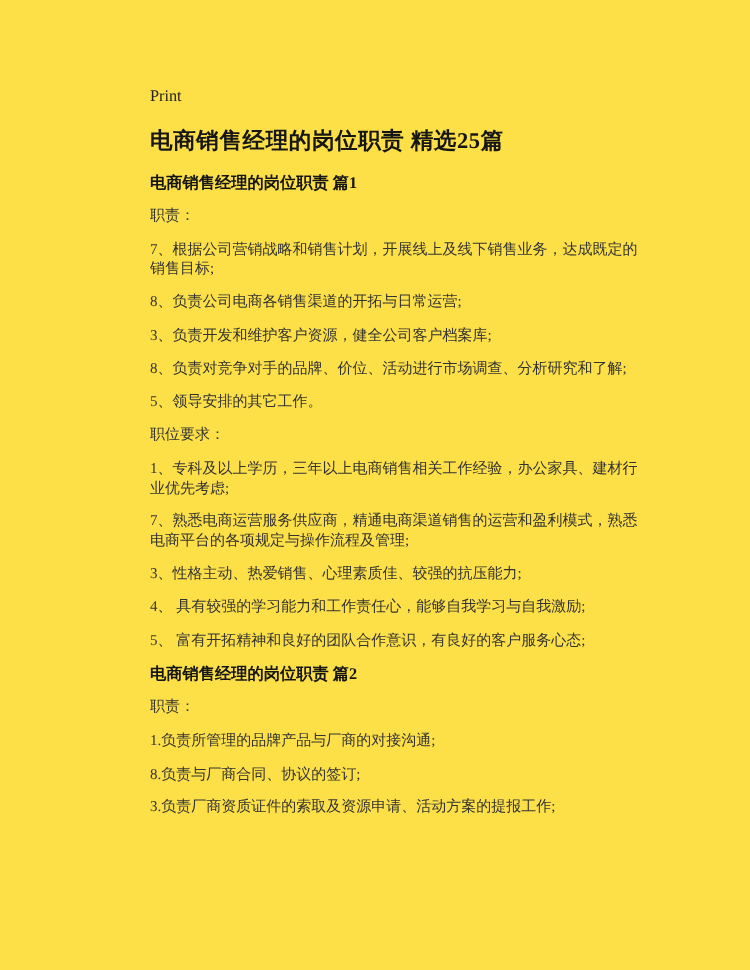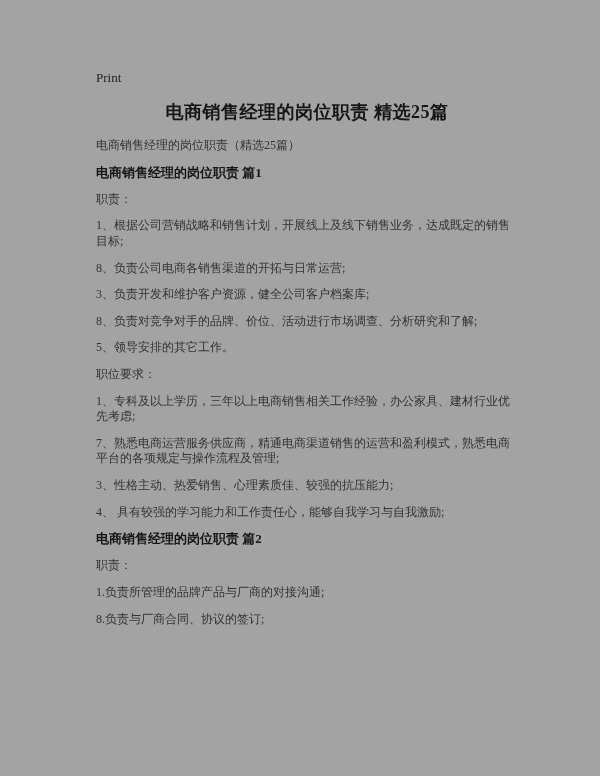--- a/index.html
+++ b/index.html
@@ -11,37 +11,36 @@
     width: 600px;
     height: 776px;
     overflow: hidden;
     font-family: "Liberation Serif", serif;
     color: #333333;
   }
   .page {
     box-sizing: border-box;
     width: 600px;
     height: 776px;
-    padding: 68px 82px 40px 96px;
-    background: #a3a3a3;
+    padding: 68px 82px 40px 120px;
+    background: #fde047;
   }
   .print-link {
     display: inline-block;
     font-size: 13px;
     line-height: 16px;
     color: #222222;
     text-decoration: none;
     cursor: pointer;
   }
   h1.doc-title {
     font-size: 18px;
     line-height: 23px;
     font-weight: bold;
     color: #161616;
-    text-align: center;
     margin: 15px 0 14px 0;
     letter-spacing: 0.5px;
   }
   p.para, p.subtitle {
     font-size: 12px;
     line-height: 1.3;
     color: #333333;
     margin: 11px 0;
   }
   h2.section-heading {
@@ -54,35 +53,36 @@
 </style>
 </head>
 <body>
 
 <div class="page">
 
   <a class="print-link">Print</a>
 
   <h1 class="doc-title">电商销售经理的岗位职责 精选25篇</h1>
 
-  <p class="subtitle">电商销售经理的岗位职责（精选25篇）</p>
 
   <h2 class="section-heading">电商销售经理的岗位职责 篇1</h2>
 
   <p class="para">职责：</p>
-  <p class="para">1、根据公司营销战略和销售计划，开展线上及线下销售业务，达成既定的销售目标;</p>
+  <p class="para">7、根据公司营销战略和销售计划，开展线上及线下销售业务，达成既定的销售目标;</p>
   <p class="para">8、负责公司电商各销售渠道的开拓与日常运营;</p>
   <p class="para">3、负责开发和维护客户资源，健全公司客户档案库;</p>
   <p class="para">8、负责对竞争对手的品牌、价位、活动进行市场调查、分析研究和了解;</p>
   <p class="para">5、领导安排的其它工作。</p>
   <p class="para">职位要求：</p>
   <p class="para">1、专科及以上学历，三年以上电商销售相关工作经验，办公家具、建材行业优先考虑;</p>
   <p class="para">7、熟悉电商运营服务供应商，精通电商渠道销售的运营和盈利模式，熟悉电商平台的各项规定与操作流程及管理;</p>
   <p class="para">3、性格主动、热爱销售、心理素质佳、较强的抗压能力;</p>
   <p class="para">4、 具有较强的学习能力和工作责任心，能够自我学习与自我激励;</p>
+  <p class="para">5、 富有开拓精神和良好的团队合作意识，有良好的客户服务心态;</p>
 
   <h2 class="section-heading">电商销售经理的岗位职责 篇2</h2>
 
   <p class="para">职责：</p>
   <p class="para">1.负责所管理的品牌产品与厂商的对接沟通;</p>
   <p class="para">8.负责与厂商合同、协议的签订;</p>
+  <p class="para">3.负责厂商资质证件的索取及资源申请、活动方案的提报工作;</p>
 
 </div>
 
 </body></html>

